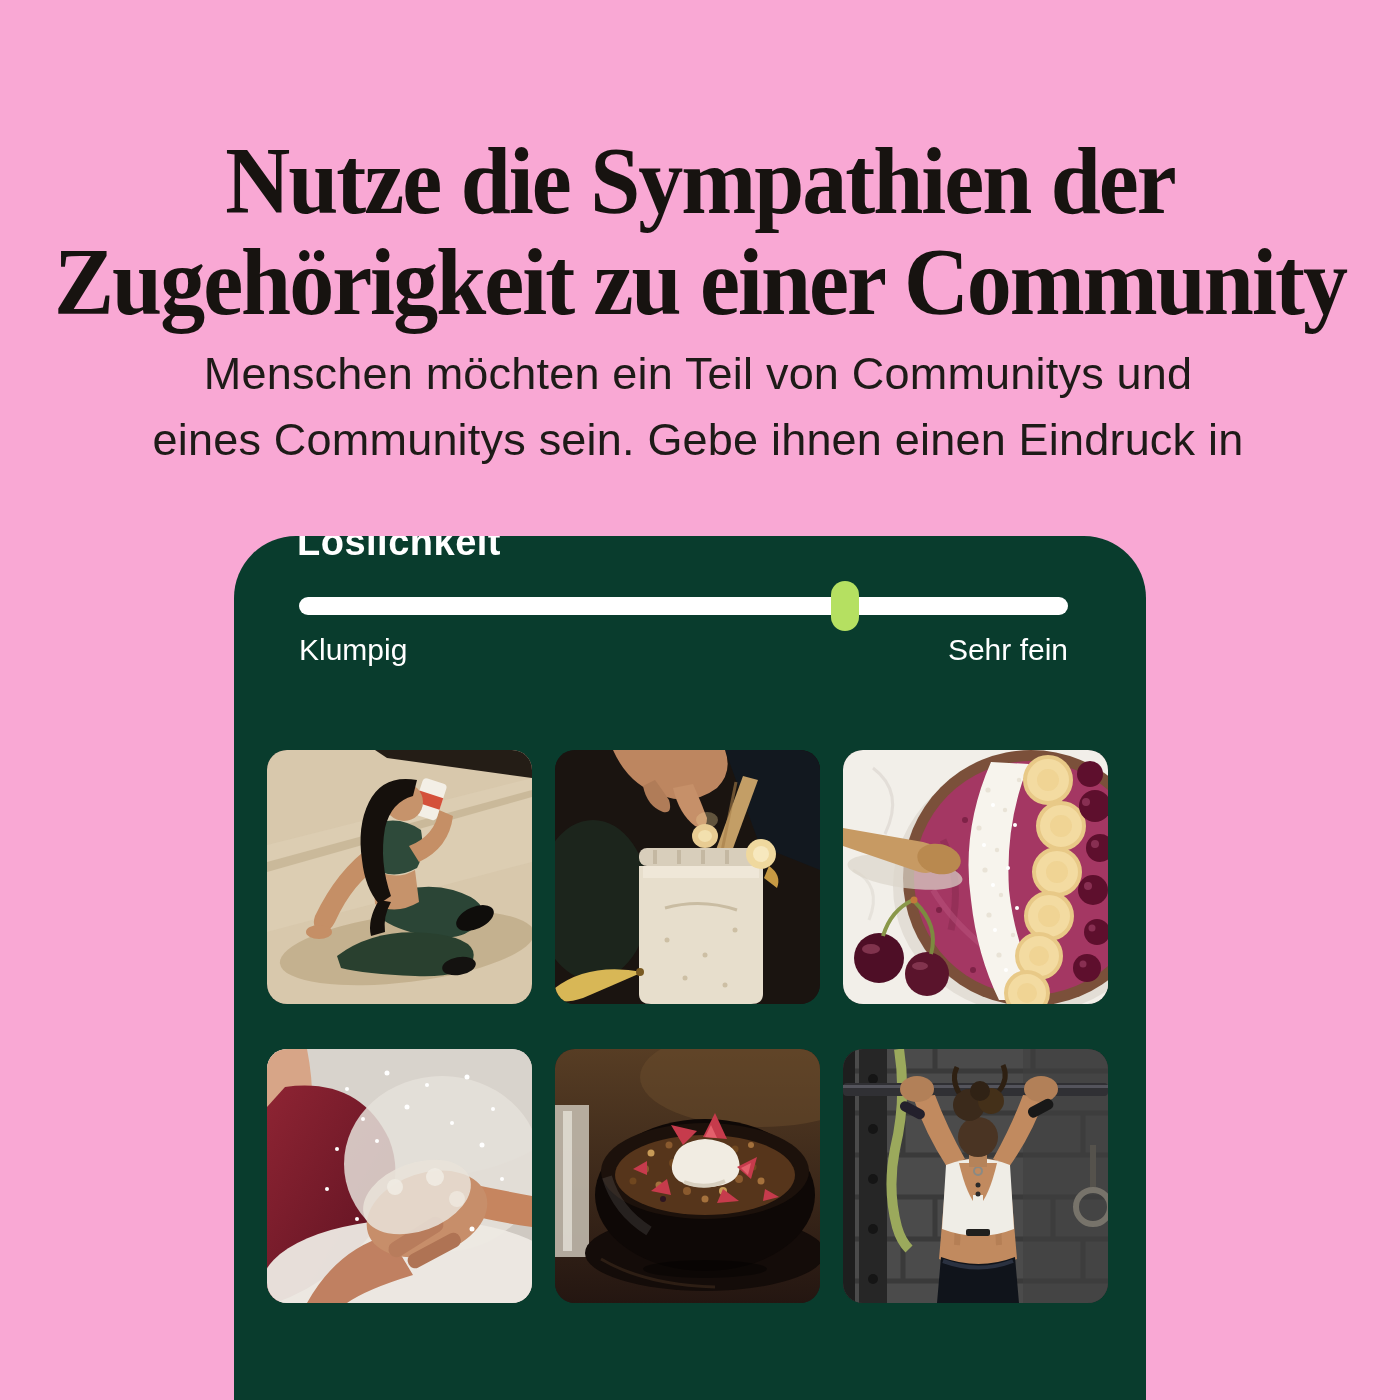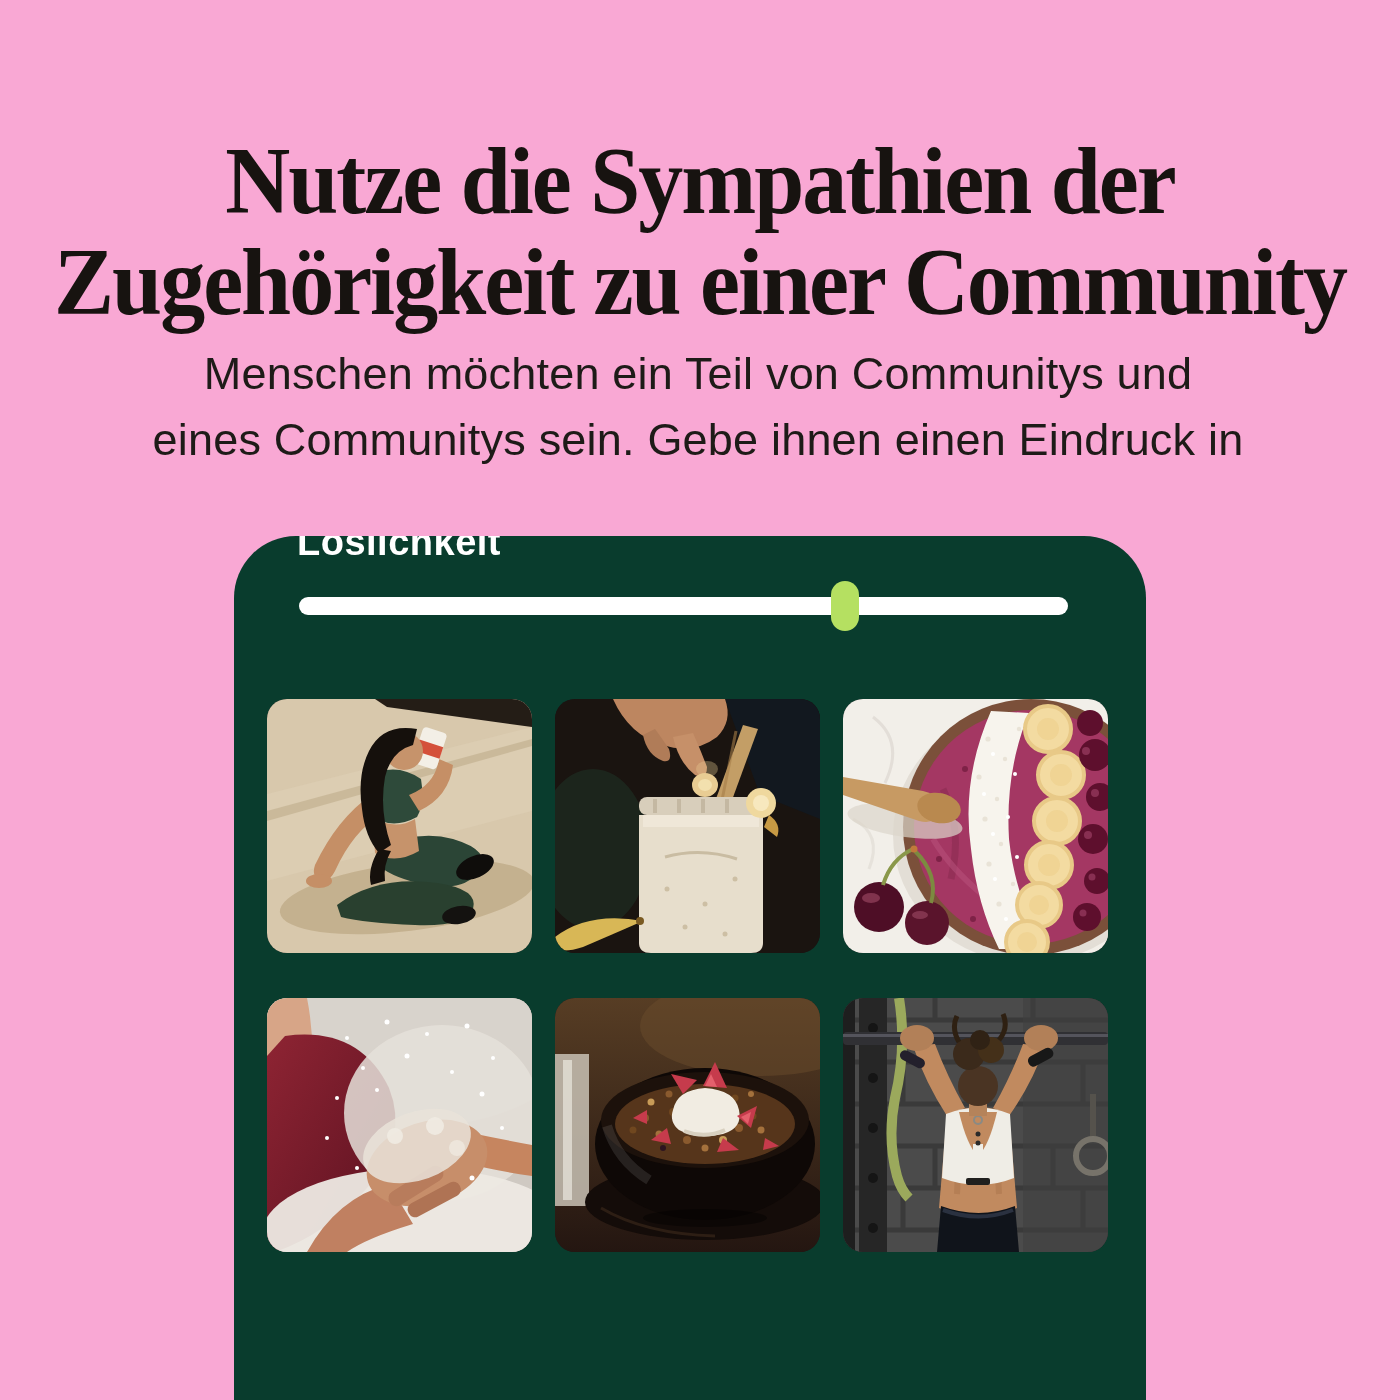--- a/index.html
+++ b/index.html
@@ -47,20 +47,24 @@
 
   <div class="app-card" style="background: rgb(9, 60, 45);">
 
     <div class="card-title">Löslichkeit</div>
 
     <div class="slider-zone">
       <div class="slider-track"></div>
       <div class="slider-handle" style="background: rgb(181, 224, 97); left: calc(71% - 14px);"></div>
     </div>
 
+    <div class="slider-labels">
+      <span>Klumpig</span>
+      <span>Sehr fein</span>
+    </div>
 
     <div class="photo-grid">
 
       <div class="tile">
         <svg viewBox="0 0 265 254">
           <rect width="265" height="254" fill="#D8C8AC"></rect>
           <polygon points="0,95 265,28 265,112 0,182" fill="#E0D2B8" opacity="0.5"></polygon>
           <polygon points="108,0 265,0 265,28 120,8" fill="#241D16"></polygon>
           <polygon points="0,112 265,40 265,47 0,122" fill="#C2B090" opacity="0.7"></polygon>
           <ellipse cx="140" cy="198" rx="128" ry="34" fill="#B7A17C" opacity="0.6" transform="rotate(-7 140 198)"></ellipse>

